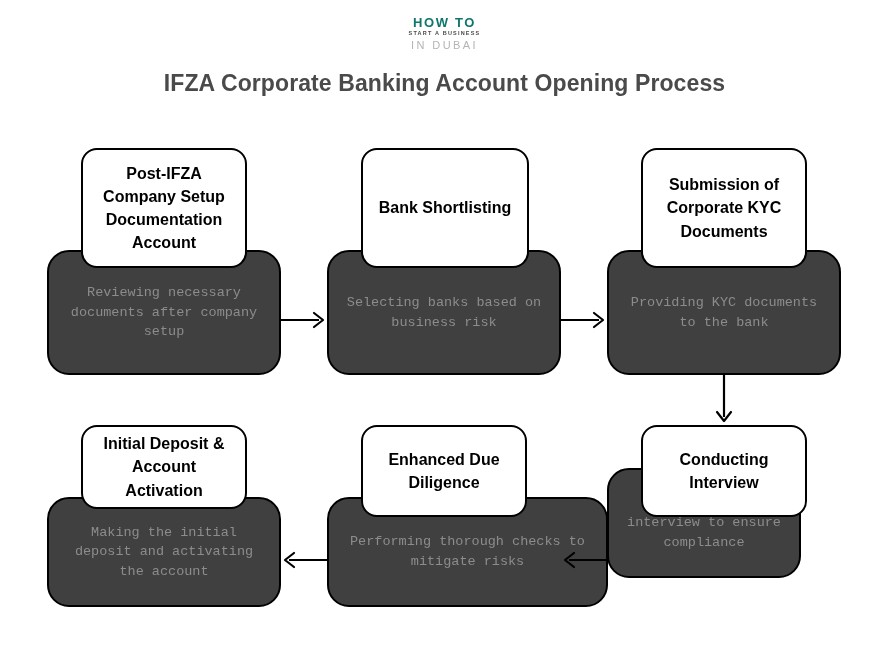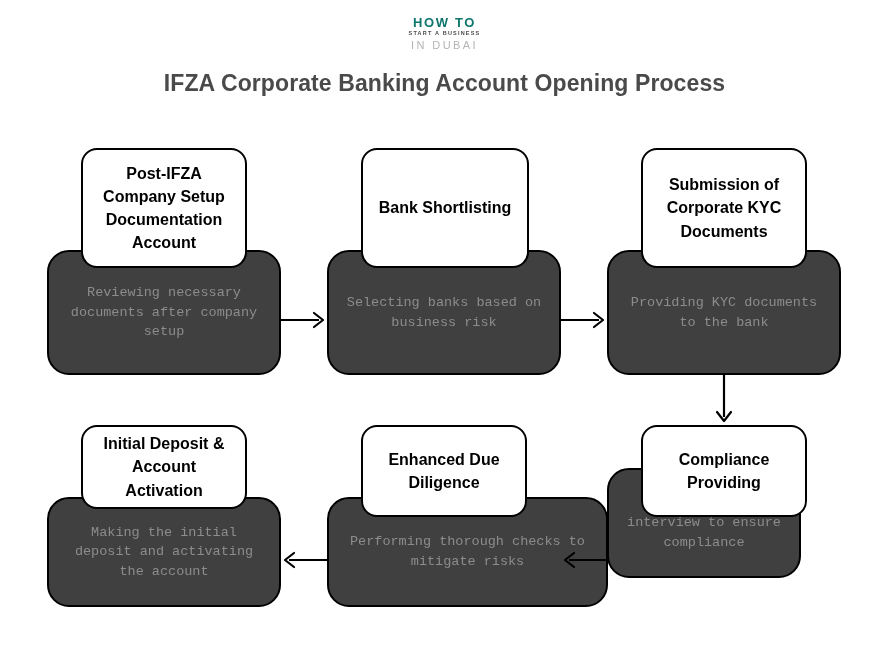--- a/index.html
+++ b/index.html
@@ -165,21 +165,21 @@
     <div class="node-head" style="left:641px; top:148px; width:166px; height:120px;">
       <div class="head-text">Submission of Corporate KYC Documents</div>
     </div>
   </div>
 
   <div class="node">
     <div class="node-body" style="left:607px; top:468px; width:194px; height:110px;">
       <div class="desc">Conducting an interview to ensure compliance</div>
     </div>
     <div class="node-head" style="left:641px; top:425px; width:166px; height:92px;">
-      <div class="head-text">Compliance Providing</div>
+      <div class="head-text">Conducting Interview</div>
     </div>
   </div>
 
   <div class="node">
     <div class="node-body" style="left:327px; top:497px; width:281px; height:110px;">
       <div class="desc">Performing thorough checks to mitigate risks</div>
     </div>
     <div class="node-head" style="left:361px; top:425px; width:166px; height:92px;">
       <div class="head-text">Enhanced Due Diligence</div>
     </div>

